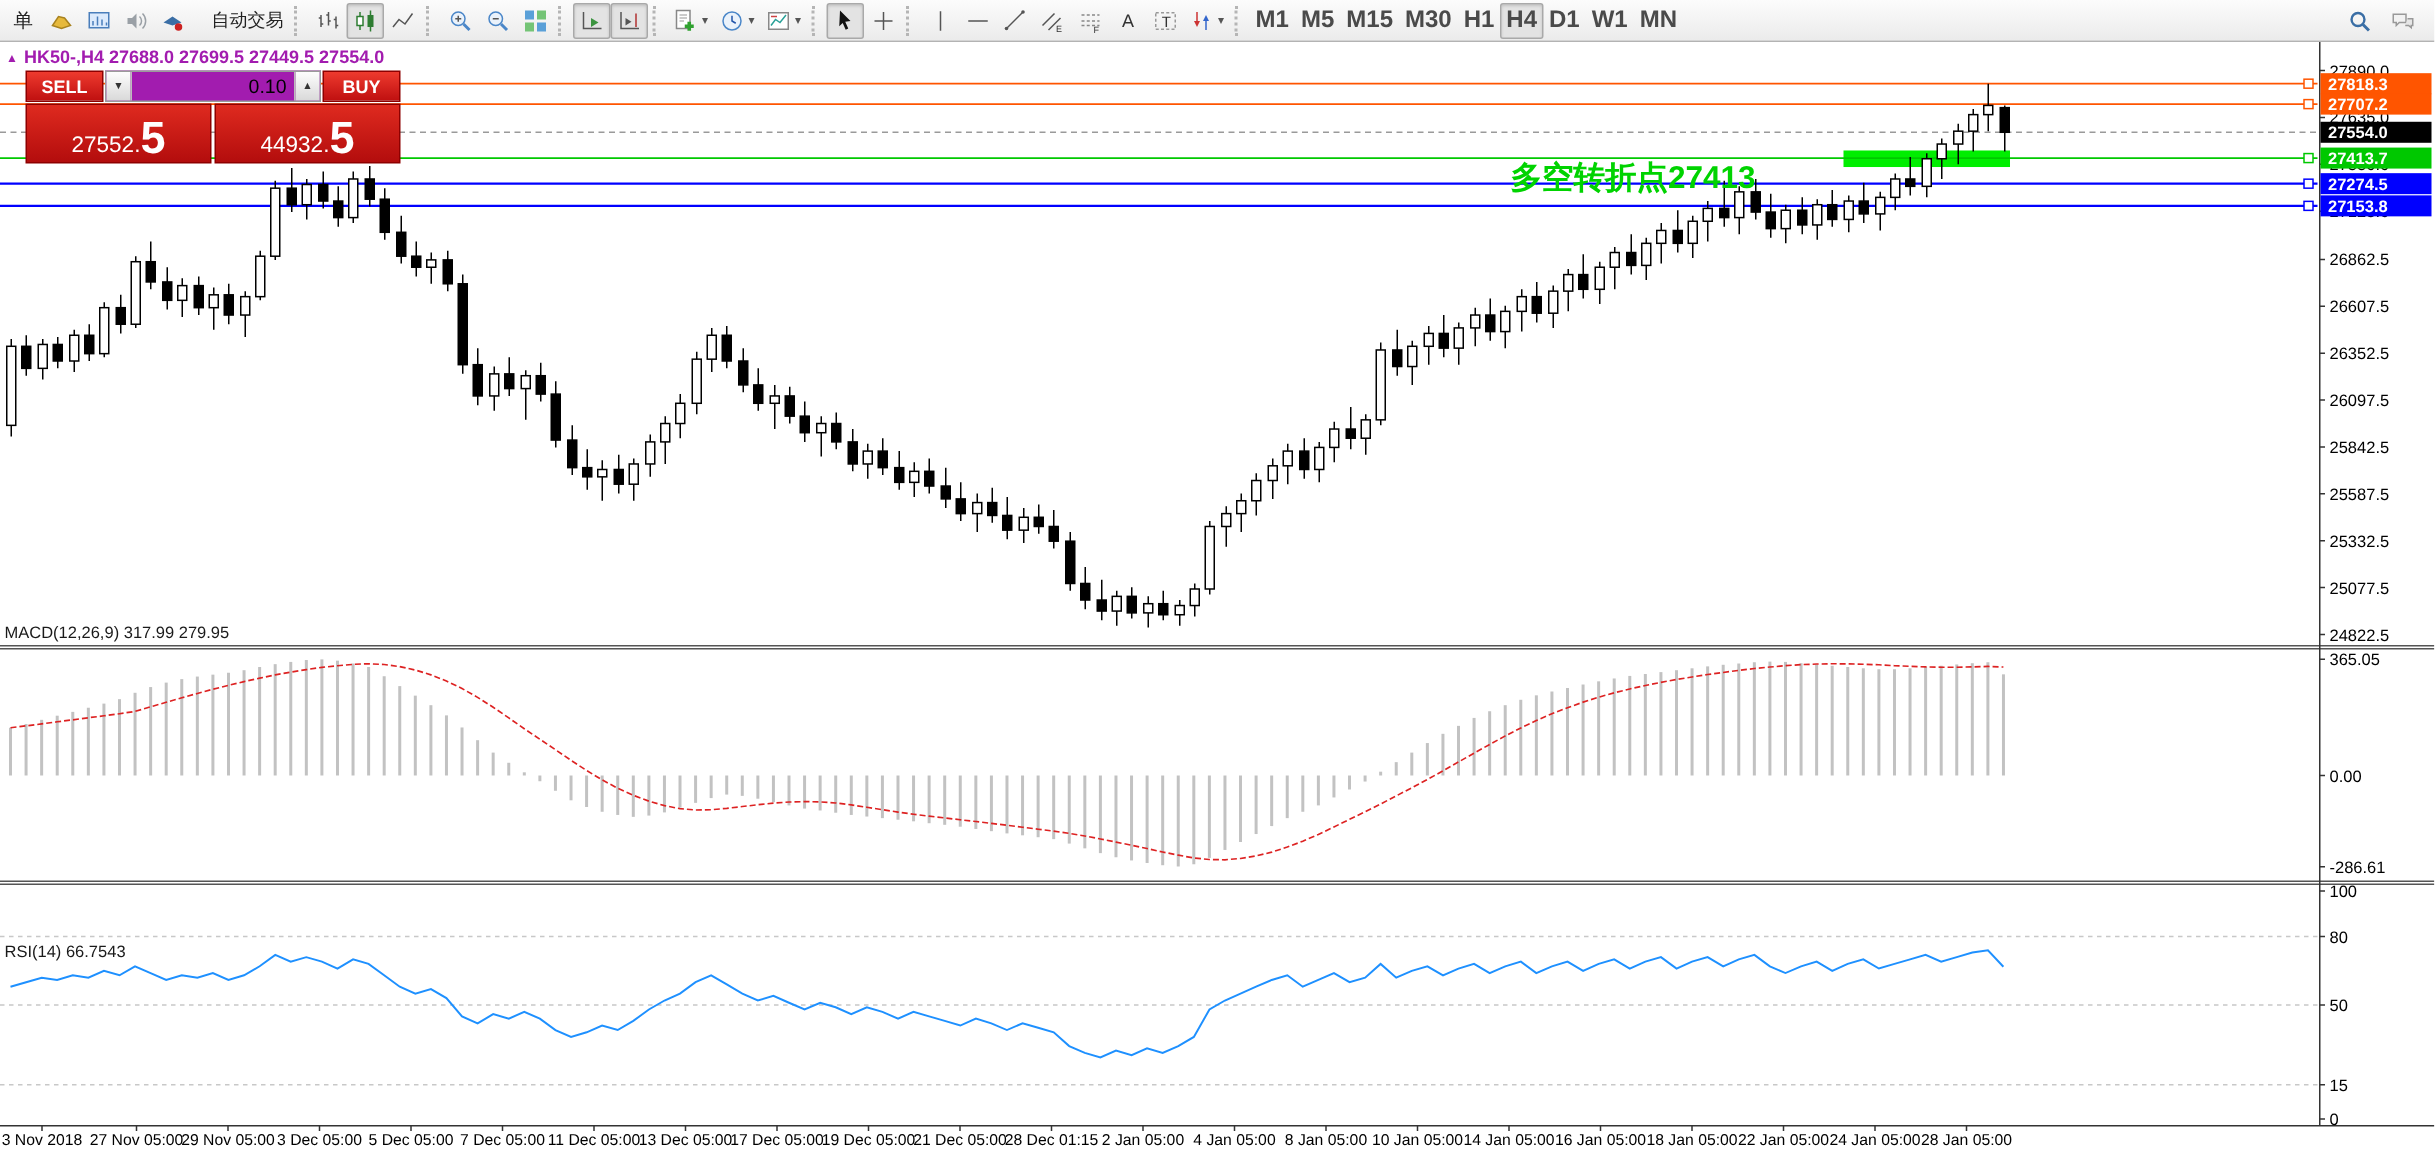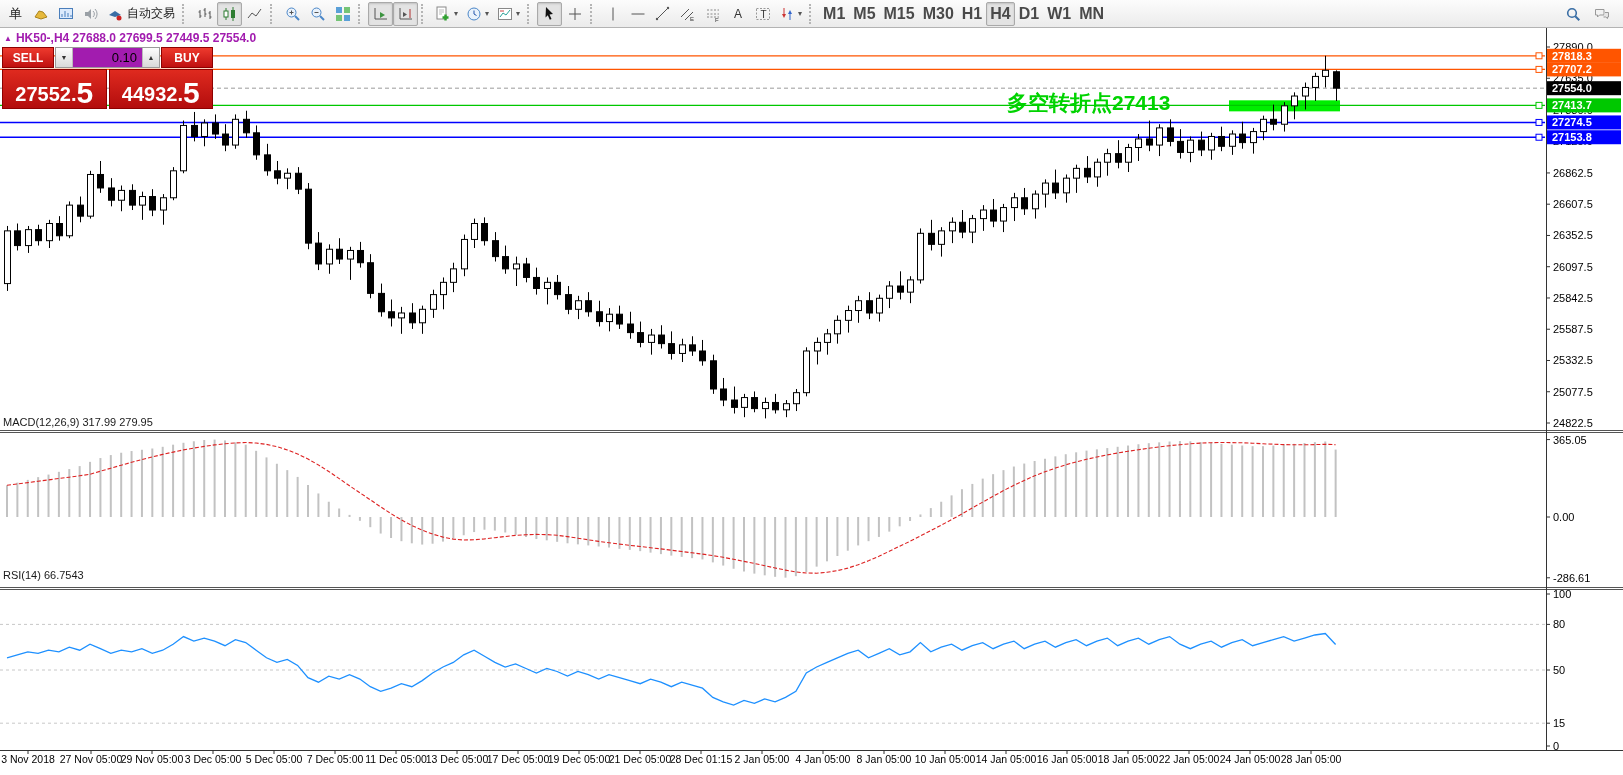--- a/index.html
+++ b/index.html
@@ -8,49 +8,49 @@
 #app{position:relative;width:1623px;height:775px;background:#fff}
 #toolbar{position:absolute;left:0;top:0;width:1623px;height:28px;
   background:linear-gradient(#fcfcfc,#ebebeb);border-bottom:1px solid #b3b3b3;
   display:flex;align-items:center;padding:0 3px;z-index:6}
 .tb-sep{width:6px;height:20px;border-left:2px dotted #b5b5b5;margin:0 4px 0 3px}
 .tb-btn{height:24px;min-width:25px;padding:0 3px;display:flex;align-items:center;justify-content:center;
   gap:2px;border:1px solid transparent;border-radius:2px;font-size:11px;color:#333;cursor:default}
 .tb-btn.pressed{background:#e3e3e3;border-color:#a9a9a9;box-shadow:inset 0 1px 2px rgba(0,0,0,.15)}
 .tb-btn .caret{font-size:8px;color:#555;margin-left:1px}
 .tb-text{font-size:13px;color:#222}
-.tb-label{font-size:12px;color:#222;margin-left:2px}
+.tb-label{font-size:12px;color:#222;margin-left:16px}
 .tf .lbl{font-weight:bold;font-size:16px;color:#4a4a4a}
 #tb-right{margin-left:auto;display:flex;align-items:center;gap:4px;padding-right:6px}
 .icon16{width:16px;height:16px;display:block}
 .icon16 svg{display:block}
 .ovl{position:absolute;z-index:3}
 #chart-svg{position:absolute;left:0;top:0;z-index:1}
 #chart-svg text{font-family:"Liberation Sans","DejaVu Sans",sans-serif}
 #chart-title{left:4px;top:31px;font-size:12px;font-weight:700;color:#a21caf;white-space:nowrap}
 #chart-title .tri{font-size:8px;margin-right:4px;vertical-align:1px}
-#trade-panel{left:2px;top:47px;width:211px;z-index:4}
+#trade-panel{left:17px;top:47px;width:250px;z-index:4}
 #tp-row1{display:flex;height:21px;gap:1px}
 .tp-btn{flex:0 0 52px;background:linear-gradient(#ee3a2e,#bf1010);border:1px solid #8e0000;
   color:#fff;font-weight:bold;font-size:12px;display:flex;align-items:center;justify-content:center}
 #tp-vol{flex:1;display:flex;border:1px solid #9a9a9a;background:#a21caf}
 .tp-spin{width:17px;background:linear-gradient(#fdfdfd,#d9d9d9);font-size:7px;color:#333;
   display:flex;align-items:center;justify-content:center}
 .tp-spin.dn{border-right:1px solid #bbb}
 .tp-spin.up{border-left:1px solid #bbb}
 #tp-vol-val{flex:1;font-size:13px;display:flex;align-items:center;justify-content:flex-end;
   padding-right:5px;color:#000}
 #tp-row2{display:flex;height:40px;margin-top:1px;gap:2px}
 .tp-price{flex:1;background:linear-gradient(#df2a1f,#b30d0d);border:1px solid #8e0000;color:#fff;
   display:flex;align-items:flex-end;justify-content:center;padding-bottom:4px}
-.tp-price .pm,.tp-price .pd{font-size:20px;font-weight:bold;line-height:1}
+.tp-price .pm,.tp-price .pd{font-size:15px;font-weight:normal;line-height:1}
 .tp-price .pb{font-size:30px;font-weight:bold;line-height:.78}
 #macd-label{left:3px;top:416px;font-size:11px;color:#1a1a1a}
-#rsi-label{left:3px;top:569px;font-size:11px;color:#1a1a1a}
-#annotation{left:1007px;top:89px;font-size:21px;font-weight:bold;z-index:2;white-space:nowrap}
+#rsi-label{left:3px;top:629px;font-size:11px;color:#1a1a1a}
+#annotation{left:1007px;top:104px;font-size:21px;font-weight:bold;z-index:2;white-space:nowrap}
 </style>
 </head>
 <body>
 
 <div id="app">
   <div id="toolbar">
       <div class="tb-btn">
         <span class="tb-text">单</span>
       </div>
       <div class="tb-btn">

